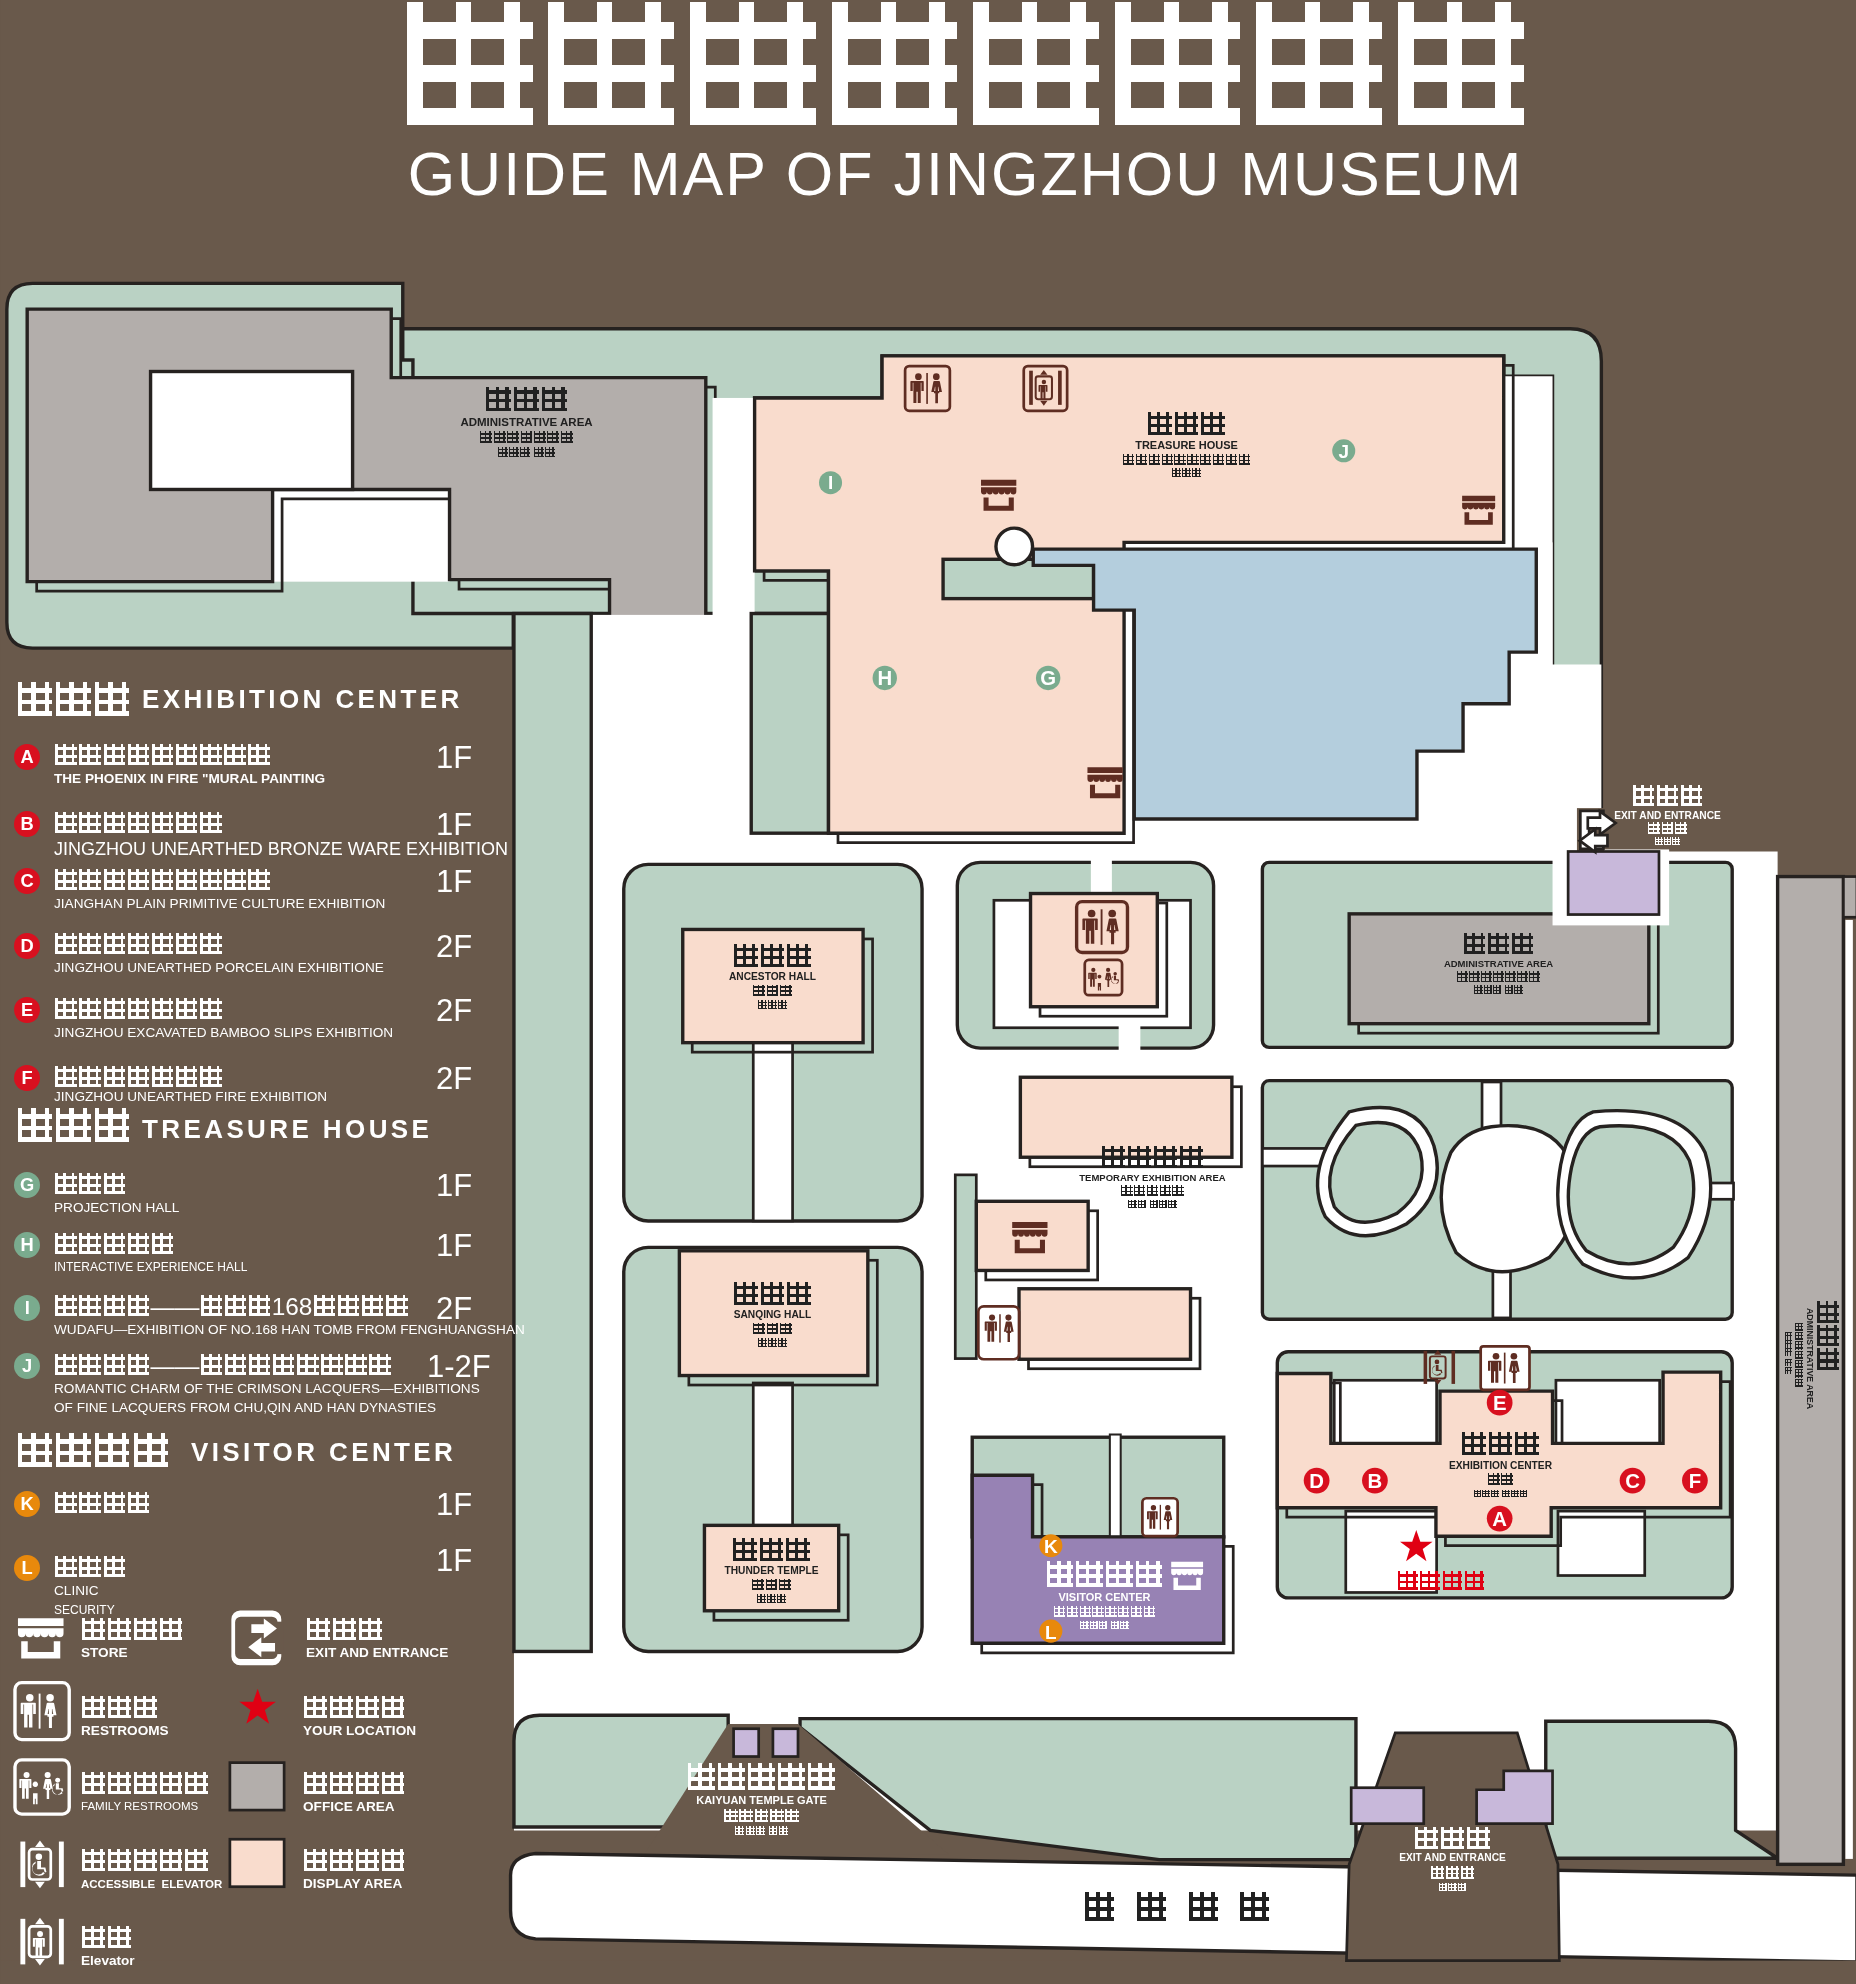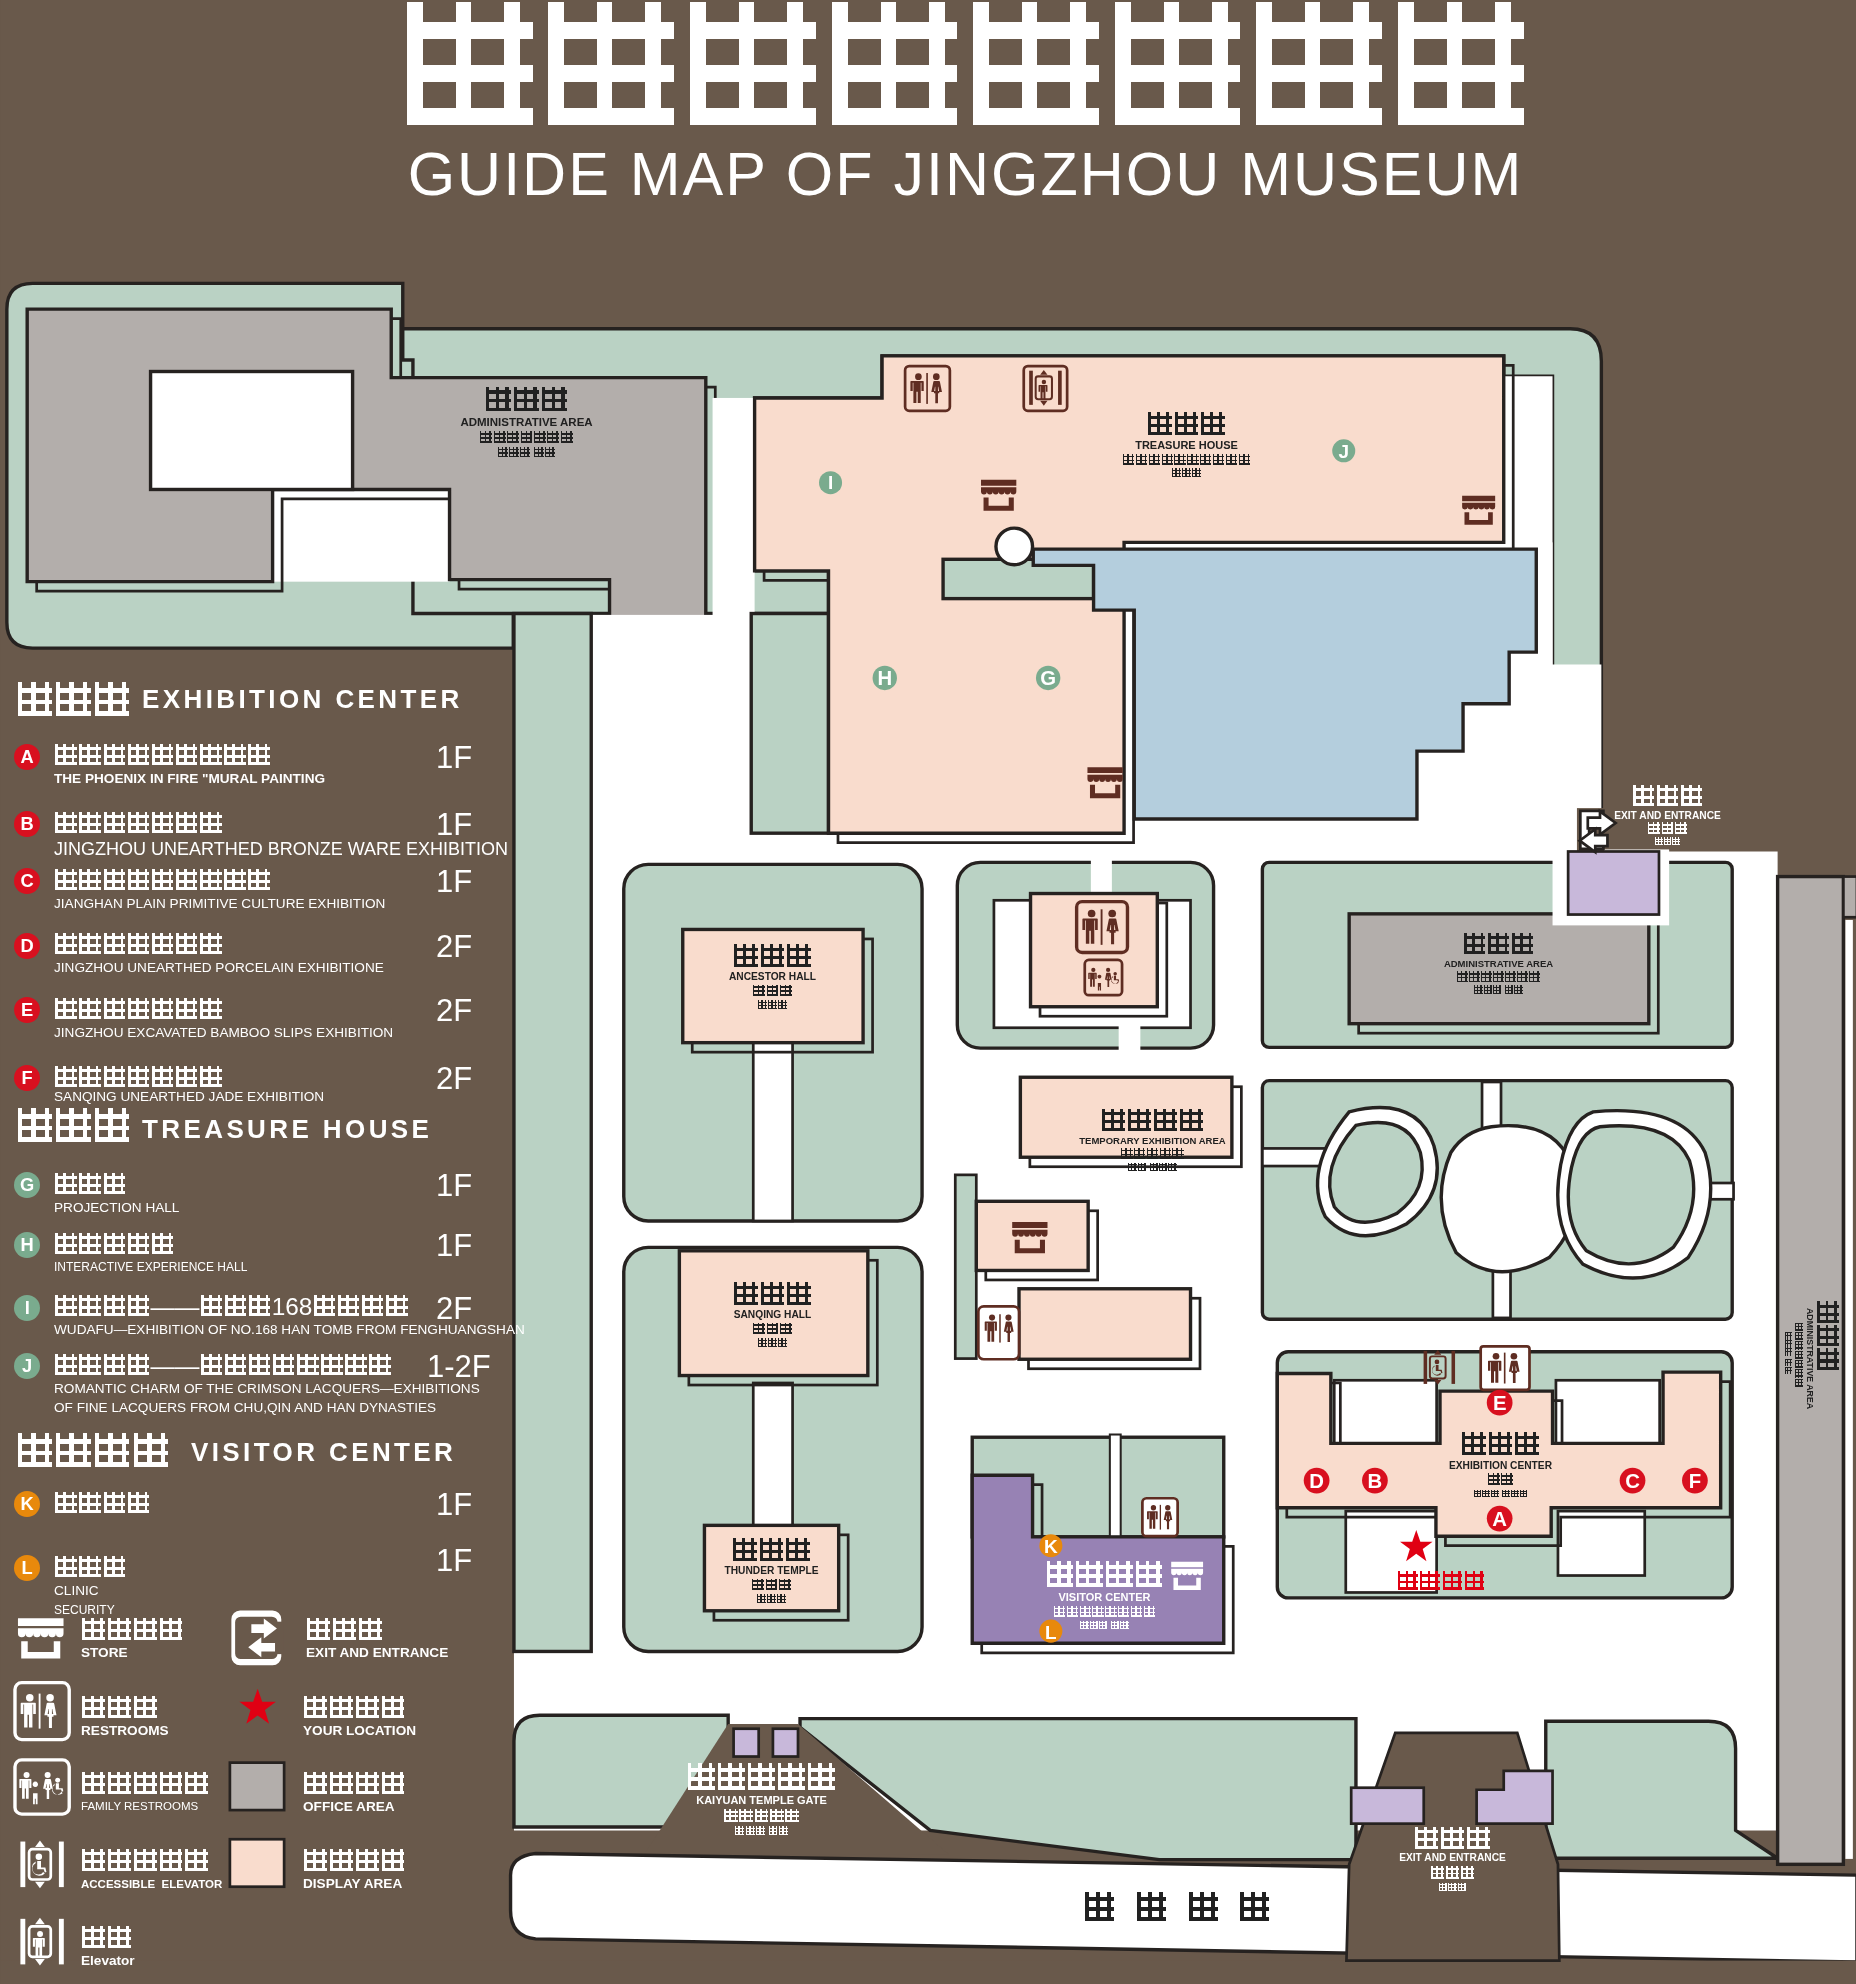--- a/index.html
+++ b/index.html
@@ -264,21 +264,21 @@
 <div class="badge" style="left:14.2px;top:933px;width:26px;height:26px;background:#d8101f;font-size:18.3px;line-height:26px">D</div>
 <div class="lab w" style="left:54px;top:933px;font-size:24.4px"><span class="cj"></span><span class="cj"></span><span class="cj"></span><span class="cj"></span><span class="cj"></span><span class="cj"></span><span class="cj"></span></div>
 <div class="lab w" style="left:54px;top:961px;font-size:13.6px">JINGZHOU UNEARTHED PORCELAIN EXHIBITIONE</div>
 <div class="lab w" style="left:436px;top:931px;font-size:31px">2F</div>
 <div class="badge" style="left:14.2px;top:997px;width:26px;height:26px;background:#d8101f;font-size:18.3px;line-height:26px">E</div>
 <div class="lab w" style="left:54px;top:998px;font-size:24.4px"><span class="cj"></span><span class="cj"></span><span class="cj"></span><span class="cj"></span><span class="cj"></span><span class="cj"></span><span class="cj"></span></div>
 <div class="lab w" style="left:54px;top:1026px;font-size:13.6px">JINGZHOU EXCAVATED BAMBOO SLIPS EXHIBITION</div>
 <div class="lab w" style="left:436px;top:995px;font-size:31px">2F</div>
 <div class="badge" style="left:14.2px;top:1065px;width:26px;height:26px;background:#d8101f;font-size:18.3px;line-height:26px">F</div>
 <div class="lab w" style="left:54px;top:1066px;font-size:24.4px"><span class="cj"></span><span class="cj"></span><span class="cj"></span><span class="cj"></span><span class="cj"></span><span class="cj"></span><span class="cj"></span></div>
-<div class="lab w" style="left:54px;top:1090px;font-size:13.6px">SANQING UNEARTHED JADE EXHIBITION</div>
+<div class="lab w" style="left:54px;top:1090px;font-size:13.6px">JINGZHOU UNEARTHED FIRE EXHIBITION</div>
 <div class="lab w" style="left:436px;top:1063px;font-size:31px">2F</div>
 <div class="lab w" style="left:15.6px;top:1107px;font-size:39px;font-weight:bold"><span class="cj"></span><span class="cj"></span><span class="cj"></span></div>
 <div class="lab w" style="left:142px;top:1116px;font-size:26px;font-weight:bold;letter-spacing:3.4px">TREASURE HOUSE</div>
 <div class="badge" style="left:14.2px;top:1172px;width:26px;height:26px;background:#7aab8e;font-size:18.3px;line-height:26px">G</div>
 <div class="lab w" style="left:54px;top:1173px;font-size:24.4px"><span class="cj"></span><span class="cj"></span><span class="cj"></span></div>
 <div class="lab w" style="left:54px;top:1201px;font-size:13.6px">PROJECTION HALL</div>
 <div class="lab w" style="left:436px;top:1170px;font-size:31px">1F</div>
 <div class="badge" style="left:14.2px;top:1232px;width:26px;height:26px;background:#7aab8e;font-size:18.3px;line-height:26px">H</div>
 <div class="lab w" style="left:54px;top:1233px;font-size:24.4px"><span class="cj"></span><span class="cj"></span><span class="cj"></span><span class="cj"></span><span class="cj"></span></div>
 <div class="lab w" style="left:54px;top:1261px;font-size:12px">INTERACTIVE EXPERIENCE HALL</div>
@@ -333,21 +333,21 @@
 <div class="k" style="font-size:11px;font-weight:bold;margin-top:1.4px">TREASURE HOUSE</div>
 <div class="k" style="font-size:13px;margin-top:2px"><span class="cj"></span><span class="cj"></span><span class="cj"></span><span class="cj"></span><span class="cj"></span><span class="cj"></span><span class="cj"></span><span class="cj"></span><span class="cj"></span><span class="cj"></span></div>
 <div class="k" style="font-size:10.2px;margin-top:2px"><span class="cj"></span><span class="cj"></span><span class="cj"></span></div>
 </div>
 <div class="lab ctr" style="left:691px;top:944px;width:163px">
 <div class="k" style="font-size:27px;font-weight:bold"><span class="cj"></span><span class="cj"></span><span class="cj"></span></div>
 <div class="k" style="font-size:10.2px;font-weight:bold;margin-top:1.4px">ANCESTOR HALL</div>
 <div class="k" style="font-size:13.6px;margin-top:2px"><span class="cj"></span><span class="cj"></span><span class="cj"></span></div>
 <div class="k" style="font-size:10.2px;margin-top:2px"><span class="cj"></span><span class="cj"></span><span class="cj"></span></div>
 </div>
-<div class="lab ctr" style="left:1051px;top:1108px;width:203px">
+<div class="lab ctr" style="left:1051px;top:1145px;width:203px">
 <div class="k" style="font-size:26px;font-weight:bold"><span class="cj"></span><span class="cj"></span><span class="cj"></span><span class="cj"></span></div>
 <div class="k" style="font-size:9.5px;font-weight:bold;margin-top:2px">TEMPORARY EXHIBITION AREA</div>
 <div class="k" style="font-size:13px;margin-top:2px"><span class="cj"></span><span class="cj"></span><span class="cj"></span><span class="cj"></span><span class="cj"></span></div>
 <div class="k" style="font-size:9.5px;margin-top:2px"><span class="cj"></span><span class="cj"></span>&nbsp;<span class="cj"></span><span class="cj"></span><span class="cj"></span></div>
 </div>
 <div class="lab ctr" style="left:691px;top:1282px;width:163px">
 <div class="k" style="font-size:27px;font-weight:bold"><span class="cj"></span><span class="cj"></span><span class="cj"></span></div>
 <div class="k" style="font-size:10.2px;font-weight:bold;margin-top:1.4px">SANQING HALL</div>
 <div class="k" style="font-size:13.6px;margin-top:2px"><span class="cj"></span><span class="cj"></span><span class="cj"></span></div>
 <div class="k" style="font-size:10.2px;margin-top:2px"><span class="cj"></span><span class="cj"></span><span class="cj"></span></div>

